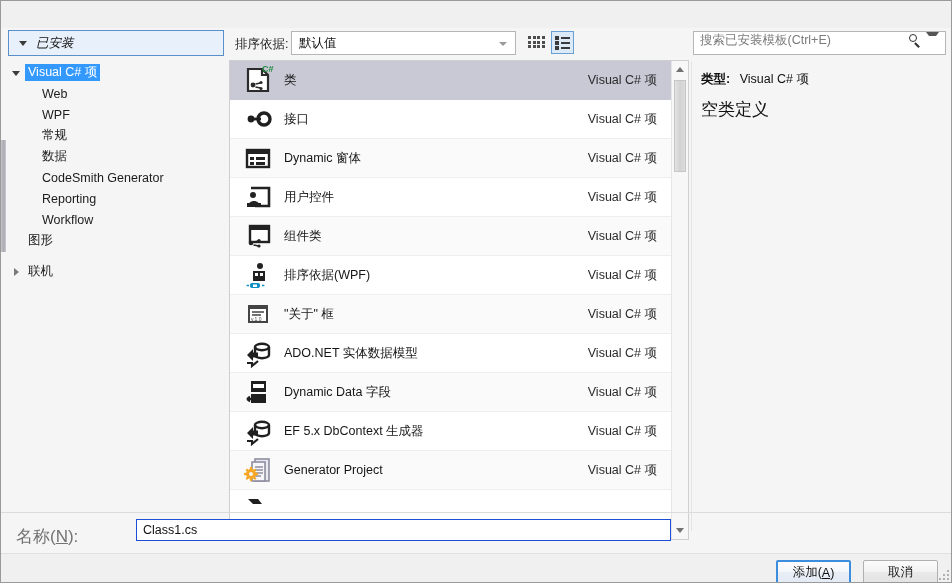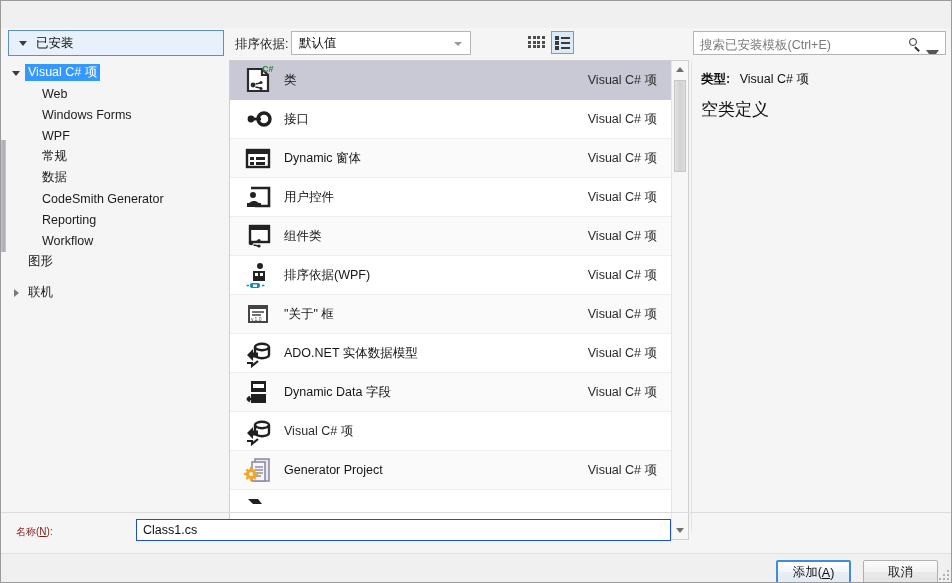--- a/index.html
+++ b/index.html
@@ -108,20 +108,21 @@
     margin-left: 10px;
     margin-right: 9px;
     width: 0; height: 0;
     border-left: 4px solid transparent;
     border-right: 4px solid transparent;
     border-top: 5px solid #3c3c3c;
   }
   .installed-header .lbl {
     font-size: 12.5px;
     color: #111;
+    font-style: italic;
   }
 
   .tree {
     position: absolute; left: 0; top: 34px;
     width: 228px;
   }
   .tree-row {
     height: 21px;
     display: flex; align-items: center;
     cursor: default;
@@ -172,21 +173,21 @@
     position: absolute; left: 228px; top: 0;
     width: 460px; height: 32px;
   }
   .sortby-label {
     position: absolute; left: 6px; top: 8px;
     font-size: 12.5px;
     color: #1b1b1b;
   }
   .sortby-combo {
     position: absolute; left: 62px; top: 3px;
-    width: 180px; height: 24px;
+    width: 225px; height: 24px;
     box-sizing: border-box;
     background: #ffffff;
     border: 1px solid #b5b5b5;
     display: flex; align-items: center;
     cursor: default;
   }
   .sortby-combo .val {
     margin-left: 7px;
     font-size: 12.5px;
     color: #111;
@@ -310,21 +311,21 @@
     box-sizing: border-box;
   }
 
   
   .search-box {
     position: absolute; left: 692px; top: 3px;
     width: 253px; height: 24px;
     box-sizing: border-box;
     background: #ffffff;
     border: 1px solid #b5b5b5;
-    display: flex; align-items: flex-end;
+    display: flex; align-items: flex-start;
     cursor: text;
   }
   .search-box .ph {
     margin-left: 6px;
     font-size: 12.5px;
     color: #7b7b7b;
     flex: 1 1 auto;
   }
   .search-icon {
     width: 18px; height: 18px;
@@ -381,22 +382,22 @@
     position: absolute; left: 0; top: 484px;
     width: 952px; height: 1px;
     background: #dcdcdc;
   }
   .name-row {
     position: absolute; left: 0; top: 485px;
     width: 952px; height: 40px;
   }
   .name-label {
     position: absolute; left: 15px; top: 12px;
-    font-size: 10px;
-    color: #7f1d1d;
+    font-size: 17px;
+    color: #737373;
   }
   .name-label u { text-decoration: underline; }
   .name-input {
     position: absolute; left: 135px; top: 6px;
     width: 535px; height: 22px;
     box-sizing: border-box;
     background: #ffffff;
     border: 1px solid #1d4ed8;
     display: flex; align-items: center;
   }
@@ -457,23 +458,20 @@
         <span class="lbl">已安装</span>
       </div>
 
       <div class="tree">
         <div class="tree-row lvl1 selected">
           <span class="twisty open"></span>
           <span class="t-label">Visual C# 项</span>
         </div>
         <div class="tree-row lvl2">
           <span class="t-label">Web</span>
-        </div>
-        <div class="tree-row lvl2">
-          <span class="t-label">Windows Forms</span>
         </div>
         <div class="tree-row lvl2">
           <span class="t-label">WPF</span>
         </div>
         <div class="tree-row lvl2">
           <span class="t-label">常规</span>
         </div>
         <div class="tree-row lvl2">
           <span class="t-label">数据</span>
         </div>
@@ -664,20 +662,21 @@
 
         <div class="item-row">
           <span class="item-icon">
             <svg width="32" height="32" viewBox="0 0 32 32">
               <ellipse cx="20" cy="10" rx="7" ry="3.2" fill="none" stroke="#1f1f1f" stroke-width="2.4"></ellipse>
               <path d="M13 10 v8 c0 1.8 3.1 3.2 7 3.2 c3.9 0 7 -1.4 7 -3.2 v-8" fill="none" stroke="#1f1f1f" stroke-width="2.4"></path>
               <path d="M5 18 l6 -6 l0 3.4 l5 0 l0 5.2 l-5 0 l0 3.4 z" fill="#1f1f1f"></path>
               <path d="M16 24 l-6 5 l0 -3 l-5 0" fill="none" stroke="#1f1f1f" stroke-width="2.2"></path>
             </svg>
           </span>
+          <span class="item-name">EF 5.x DbContext 生成器</span>
           <span class="item-type">Visual C# 项</span>
         </div>
 
         <div class="item-row">
           <span class="item-icon">
             <svg width="32" height="32" viewBox="0 0 32 32">
               <rect x="13" y="5" width="14" height="22" fill="#e9e9ef" stroke="#8e8ea0" stroke-width="1.6"></rect>
               <rect x="10" y="8" width="13" height="19" fill="#f6f6fa" stroke="#8e8ea0" stroke-width="1.6"></rect>
               <path d="M13 13 h8 M13 16 h8 M13 19 h8 M13 22 h6" stroke="#8e8ea0" stroke-width="1.4"></path>
               <circle cx="9" cy="20" r="5" fill="#f5a623"></circle>

